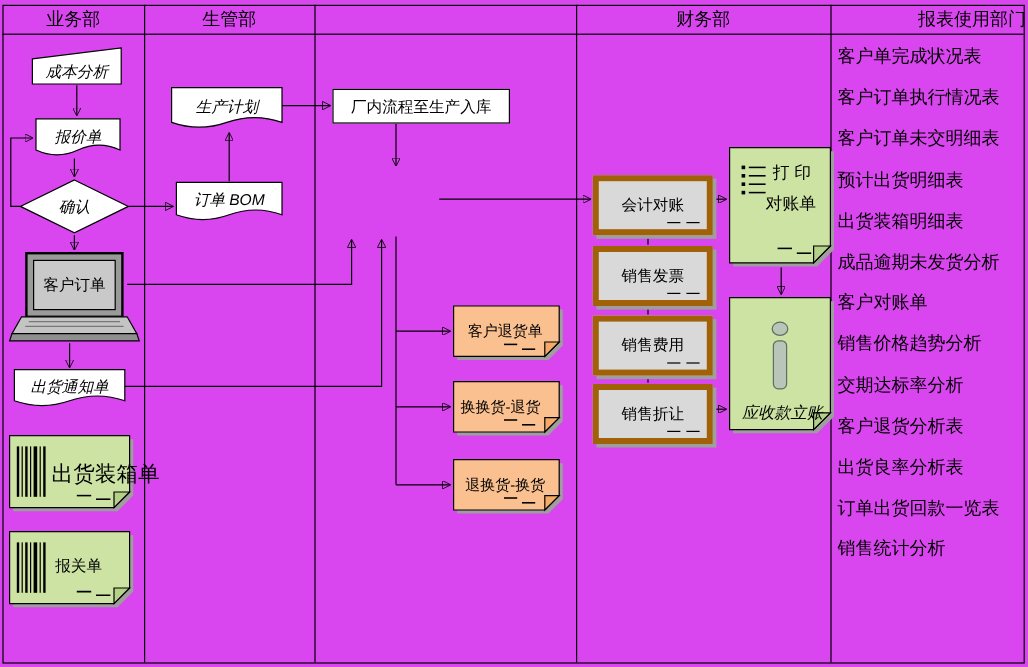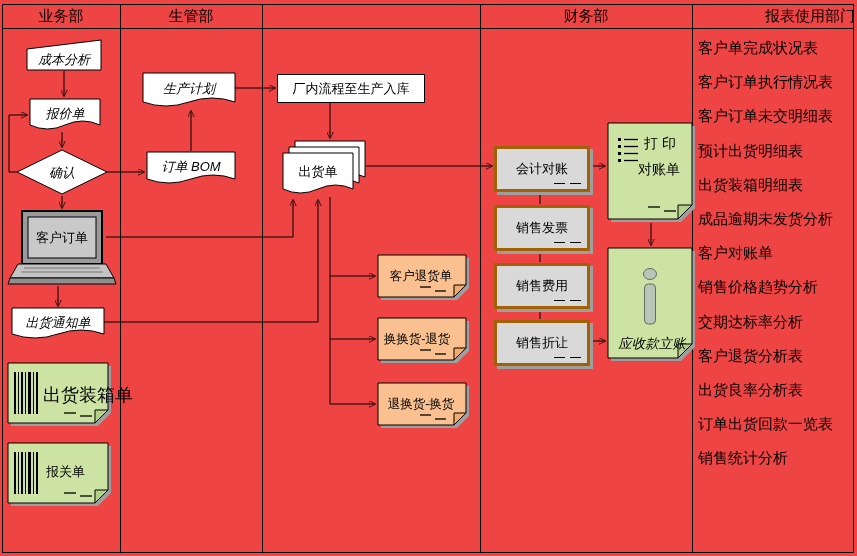--- a/index.html
+++ b/index.html
@@ -1,34 +1,34 @@
 <!DOCTYPE html>
 <html style="--note-green: #cde3a4; --note-orange: #fac090; --process-gray: #d9d9d9; --shadow: #9e9e9e;"><head>
 <meta charset="utf-8">
 <style>
   html,body{margin:0;padding:0;background:#fff;}
   .canvas{
-    position:relative;width:857px;height:556px;background:#ef4444;
+    position:relative;width:857px;height:556px;background:#d946ef;
     font-family:"Liberation Sans","DejaVu Sans",sans-serif;color:#000;overflow:hidden;
   }
   .frame{position:absolute;left:2px;top:4px;width:850px;height:547px;border:1px solid #000;}
   .vline{position:absolute;top:4px;height:548px;width:1px;background:#000;}
   .hline{position:absolute;left:2px;top:28px;width:851px;height:1px;background:#000;}
   .lane-title{position:absolute;top:7px;font-size:15px;text-align:center;white-space:nowrap;}
   .connectors{position:absolute;left:0;top:0;width:857px;height:556px;pointer-events:none;}
   .connectors path, .connectors line{stroke:#000;stroke-width:1;fill:none;}
 
   .node{position:absolute;}
   .node > svg{position:absolute;left:0;top:0;overflow:visible;}
   .lbl{position:absolute;font-size:13px;white-space:nowrap;}
   .lbl.center{left:0;right:0;text-align:center;font-style:italic;}
 
   .rect-node{position:absolute;background:#fff;border:1px solid #000;display:flex;
     align-items:center;justify-content:center;font-size:13px;white-space:nowrap;}
-  .gbox{position:absolute;background:var(--process-gray,#d9d9d9);border:3px solid #a16207;
+  .gbox{position:absolute;background:var(--process-gray,#d9d9d9);border:5px solid #a16207;
     box-shadow:3px 3px 0 var(--shadow,#9e9e9e);display:flex;align-items:center;
     justify-content:center;font-size:13px;white-space:nowrap;}
   .gbox .sig{position:absolute;right:6px;bottom:5px;display:flex;gap:5px;}
   .sigline{width:11px;height:0;border-top:1px solid #000;}
 
   .docpath{fill:#fff;stroke:#000;stroke-width:1;}
   .shape-white{fill:#fff;stroke:#000;stroke-width:1;}
   .note-shadow{fill:var(--shadow,#9e9e9e);stroke:none;}
   .note-green{fill:var(--note-green,#cde3a4);stroke:#000;stroke-width:1;}
   .note-green-fold{fill:#b3d187;stroke:#000;stroke-width:1;}
@@ -121,28 +121,20 @@
     <svg width="88" height="34">
       <path d="M0,0 H88 V27 Q66,19 44,27 T0,27 Z" class="docpath"></path>
     </svg>
     <span class="lbl center" style="top:6px">订单 BOM</span>
   </div>
 
   <div class="rect-node" style="left:277px;top:74px;width:146px;height:27px">
     <span>厂内流程至生产入库</span>
   </div>
 
-  <div class="node" style="left:283px;top:141px;width:84px;height:58px">
-    <svg width="84" height="58">
-      <path d="M12,0 H82 V36 Q64.5,28 47,36 T12,36 Z" class="docpath"></path>
-      <path d="M6,6 H76 V42 Q58.5,34 41,42 T6,42 Z" class="docpath"></path>
-      <path d="M0,12 H70 V48 Q52.5,40 35,48 T0,48 Z" class="docpath"></path>
-    </svg>
-    <span class="lbl" style="left:0;width:70px;top:22px;text-align:center">出货单</span>
-  </div>
 
   <div class="node" style="left:6px;top:210px;width:112px;height:80px">
     <svg width="112" height="80">
       <rect x="16" y="1" width="80" height="53" fill="#9a9a9a" stroke="#000" stroke-width="2"></rect>
       <rect x="22" y="7" width="68" height="41" fill="#c9c9c9" stroke="#000" stroke-width="1"></rect>
       <polygon points="12,54 100,54 108,68 4,68" fill="#c4c4c4" stroke="#000"></polygon>
       <line x1="18" y1="58" x2="94" y2="58" stroke="#777" stroke-width="1"></line>
       <line x1="15" y1="62" x2="97" y2="62" stroke="#777" stroke-width="1"></line>
       <polygon points="4,68 108,68 110,74 2,74" fill="#8f8f8f" stroke="#000"></polygon>
       <text x="56" y="32" text-anchor="middle" font-size="13">客户订单</text>

